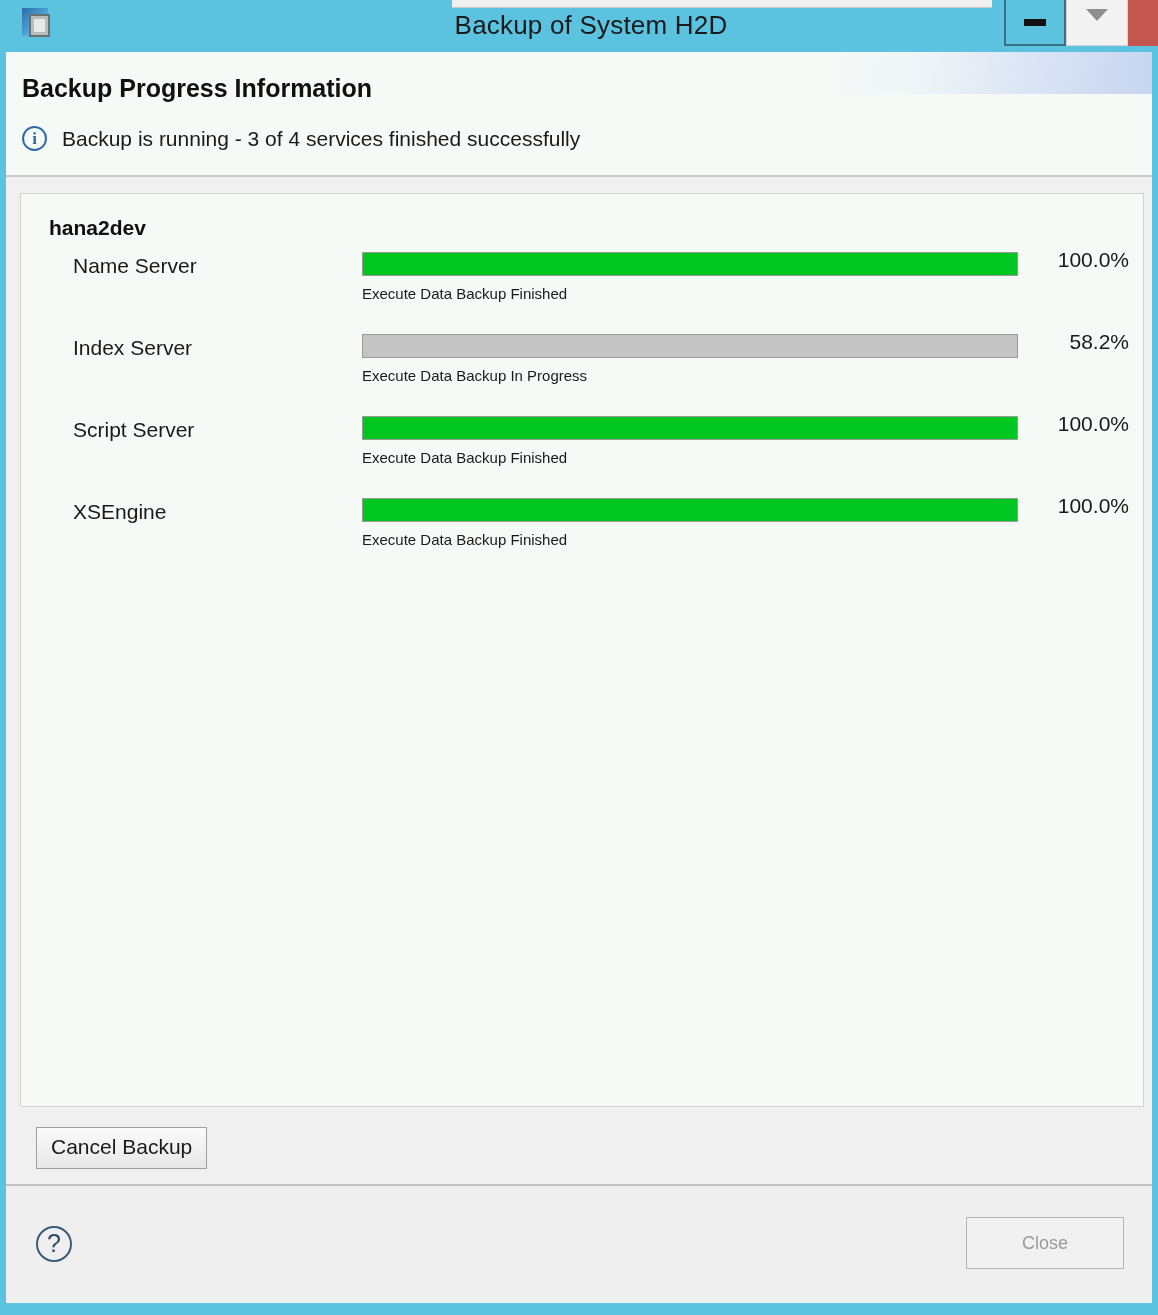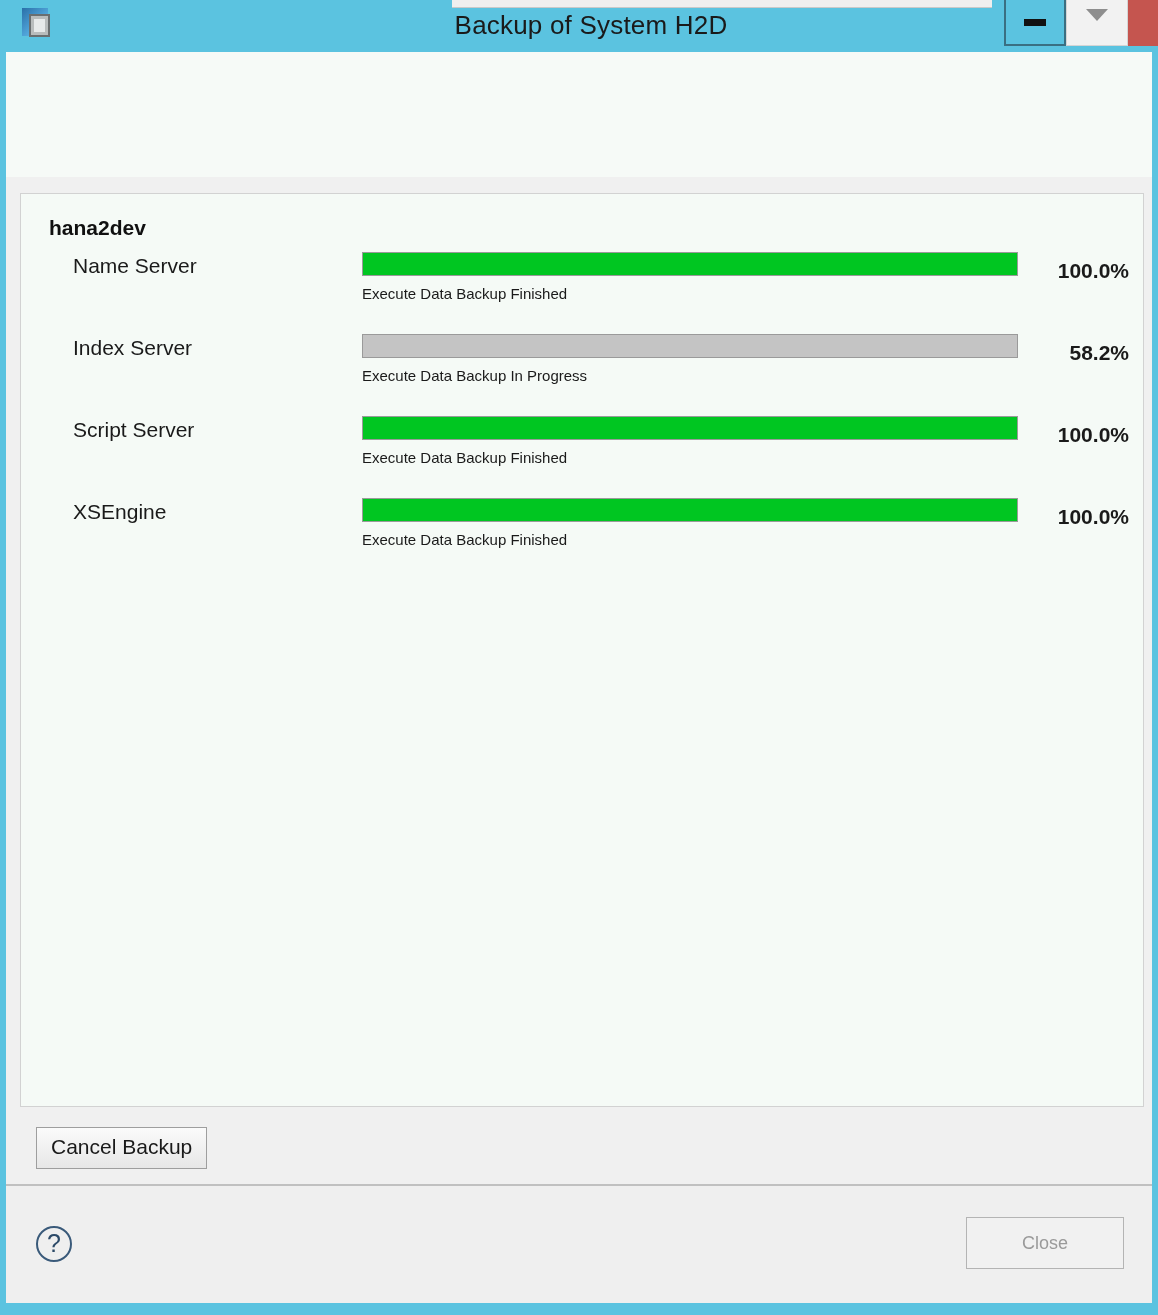--- a/index.html
+++ b/index.html
@@ -244,26 +244,25 @@
     box-sizing: border-box;
   }
   .bar-fill {
     height: 100%;
     background: #00c621;
     border-right: 0;
   }
   .bar-pct {
     position: absolute;
     left: 990px;
-    top: 19px;
+    top: 8px;
     width: 102px;
     text-align: right;
     font-size: 21px;
     color: #1a1a1a;
-    font-weight: bold;
   }
   .svc-status {
     position: absolute;
     left: 325px;
     top: 45px;
     font-size: 15px;
     color: #1a1a1a;
   }
 
   
@@ -345,20 +344,28 @@
       <div class="btn-restore">
         <span class="chev"></span>
         <span class="shade"></span>
       </div>
       <div class="btn-close"></div>
     </div>
   </div>
 
   <div class="dialog">
 
+    <div class="header">
+      <div class="header-decor"></div>
+      <div class="header-title">Backup Progress Information</div>
+      <div class="header-status">
+        <span class="info-icon">i</span>
+        <span class="header-status-text">Backup is running - 3 of 4 services finished successfully</span>
+      </div>
+    </div>
 
     <div class="content-wrap">
 
       <div class="content-panel">
         <div class="host-name">hana2dev</div>
 
         <div class="svc-row">
           <div class="svc-label">Name Server</div>
           <div class="bar-track">
             <div class="bar-fill" style="width:100%"></div>

